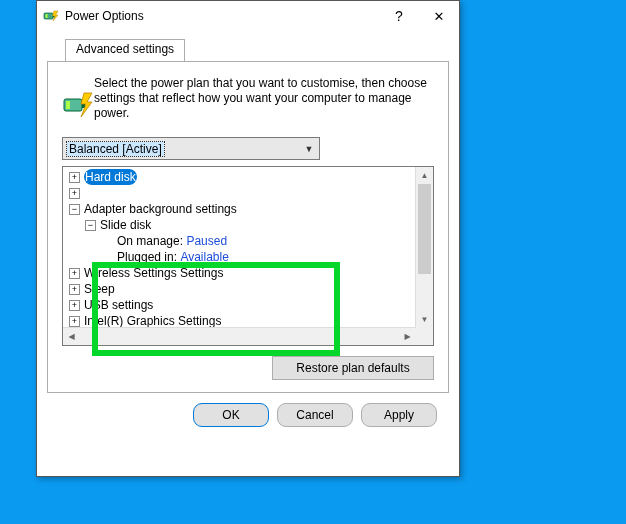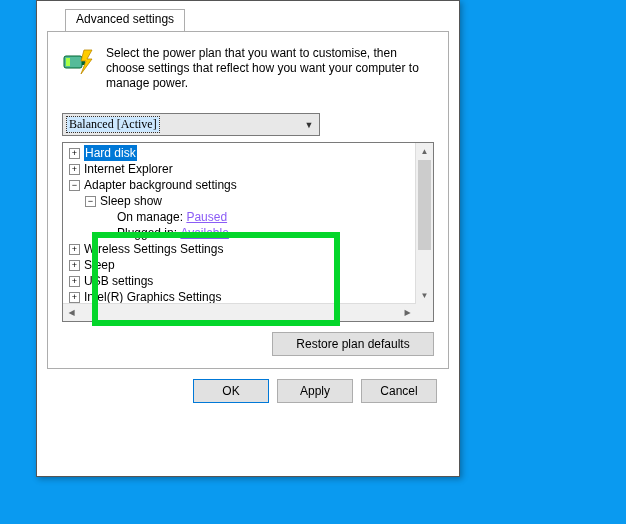--- a/index.html
+++ b/index.html
@@ -81,22 +81,22 @@
   }
   .tabpanel {
     border: 1px solid #adadad;
     padding: 14px 14px 12px 14px;
     background: #fff;
     position: relative;
   }
 
   .intro {
     display: flex;
-    gap: 12px;
-    margin-bottom: 22px;
+    margin-bottom: 16px;
+    align-items: flex-end;
   }
   .intro .power-icon {
     width: 32px;
     height: 32px;
     flex-shrink: 0;
     display: flex;
     align-items: center;
     justify-content: center;
   }
   .intro .txt {
@@ -121,21 +121,20 @@
   .plan-select .chev {
     width: 16px;
     text-align: center;
     font-size: 9px;
     color: #333;
   }
   .plan-select .sel {
     background: #cce8ff;
     outline: 1px dotted #333;
     padding: 0 2px;
-    font-family: Liberation Serif, serif;
   }
 
   
   .tree-outer {
     border: 1px solid #7a7a7a;
     height: 178px;
     background: #fff;
     position: relative;
     overflow: hidden;
   }
@@ -224,22 +223,22 @@
     font-family: Arial;
   }
   .indent { display:inline-block; }
   .i1 { width: 16px; }
   .i3 { width: 48px; }
   .hl {
     background: #0078d7;
     color: #fff;
     padding: 0 1px;
   }
-  .hl.dotted { outline: 1px dotted #fff; }
-  .link { color: #8b5cf6; text-decoration: underline; }
+  .hl.dotted { outline: 1px dotted #fff; border-radius: 8px; }
+  .link { color: #1d4ed8; }
 
   .highlight-box {
     position: absolute;
     border: 6px solid #04d62a;
     pointer-events: none;
     left: 44px;
     top: 200px;
     width: 236px;
     height: 82px;
   }
@@ -258,28 +257,41 @@
     align-items: center;
     justify-content: center;
   }
   .btn.restore { width: 160px; }
   .button-row {
     display: flex;
     justify-content: flex-end;
     gap: 8px;
     padding: 10px 12px 0 12px;
   }
-  .btn.main { width: 74px; }
+  .btn.main { width: 74px; border-radius: 9px; }
   .btn.ok { border-color: #0078d7; }
 </style>
 </head>
 <body>
 
 <div class="window">
 
+  <div class="titlebar">
+    <span class="icon">
+      <svg width="16" height="16" viewBox="0 0 16 16">
+        <rect x="1" y="5" width="9" height="6" rx="1" fill="#4a8" stroke="#063" stroke-width="0.7"></rect>
+        <rect x="10" y="6.5" width="2" height="3" fill="#063"></rect>
+        <rect x="2.5" y="6" width="2" height="4" fill="#af4"></rect>
+        <path d="M11 3 L15 3 L12.5 7 L15 7 L10 13 L12 8 L9.5 8 Z" fill="#fc0" stroke="#b80" stroke-width="0.5"></path>
+      </svg>
+    </span>
+    <span class="title">Power Options</span>
+    <div class="help">?</div>
+    <div class="close">✕</div>
+  </div>
 
   <div class="body">
     <div class="tabstrip">
       <div class="tab">Advanced settings</div>
     </div>
     <div class="tabpanel">
 
       <div class="intro">
         <div class="power-icon">
           <svg width="32" height="32" viewBox="0 0 32 32">
@@ -298,30 +310,29 @@
       </div>
 
       <div class="tree-outer">
         <div class="tree">
           <div class="tree-row">
             <span class="pm">+</span>
             <span class="hl dotted">Hard disk</span>
           </div>
           <div class="tree-row">
             <span class="pm">+</span>
-            <span>Internet Explorer</span>
           </div>
           <div class="tree-row">
             <span class="pm">−</span>
             <span>Adapter background settings</span>
           </div>
           <div class="tree-row">
             <span class="indent i1"></span>
             <span class="pm">−</span>
-            <span>Sleep show</span>
+            <span>Slide disk</span>
           </div>
           <div class="tree-row">
             <span class="indent i3"></span>
             <span>On manage:</span>&nbsp;
             <span class="link">Paused</span>
           </div>
           <div class="tree-row">
             <span class="indent i3"></span>
             <span>Plugged in:</span>&nbsp;
             <span class="link">Available</span>
@@ -358,17 +369,17 @@
 
       <div class="restore-row">
         <div class="btn restore">Restore plan defaults</div>
       </div>
 
       <div class="highlight-box"></div>
     </div>
 
     <div class="button-row">
       <div class="btn main ok">OK</div>
+      <div class="btn main">Cancel</div>
       <div class="btn main">Apply</div>
-      <div class="btn main">Cancel</div>
     </div>
   </div>
 </div>
 
 </body></html>

